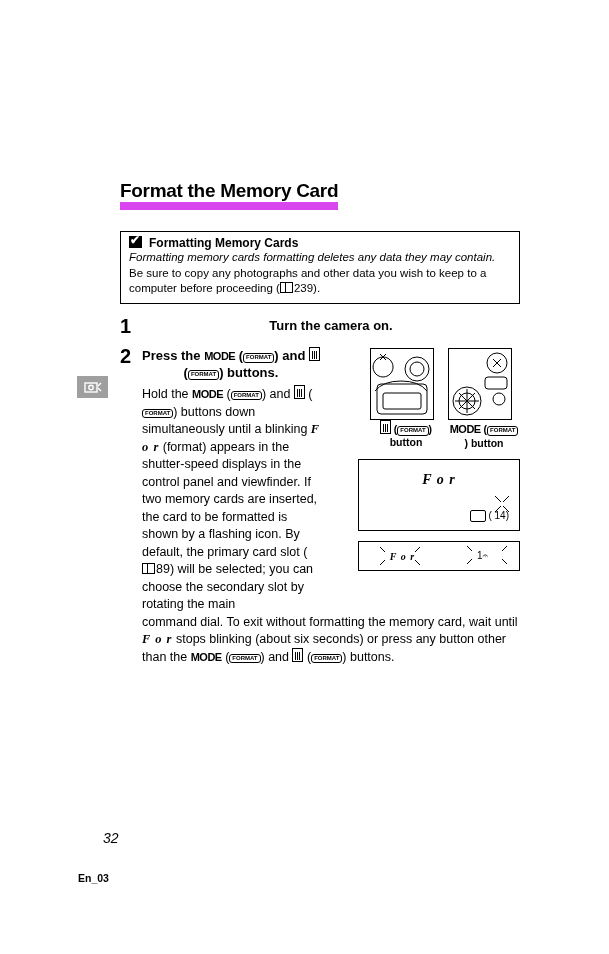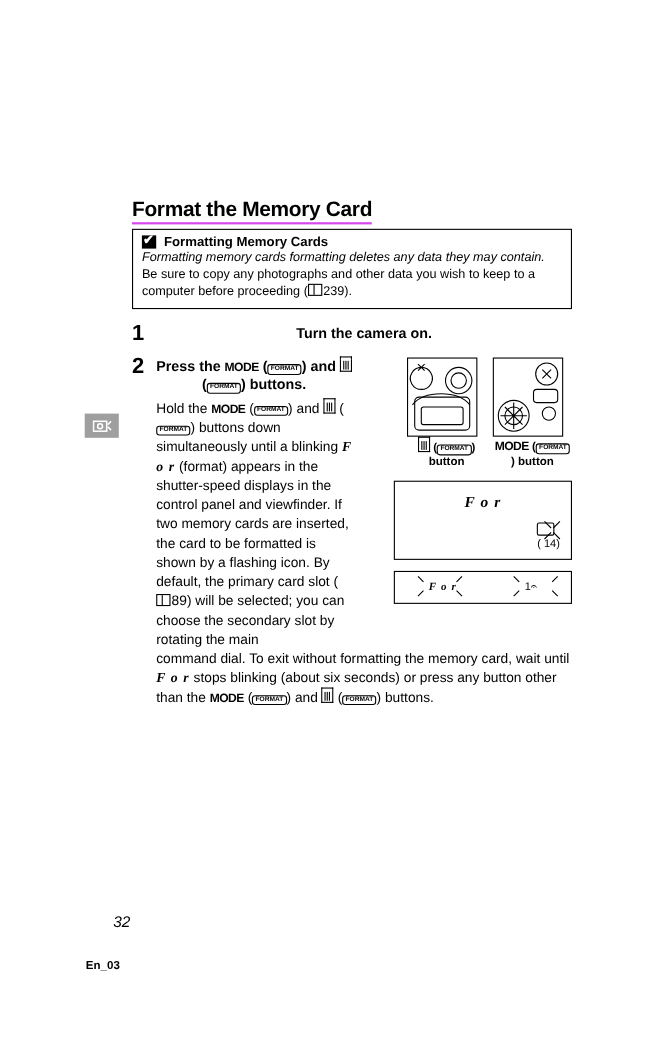--- a/index.html
+++ b/index.html
@@ -14,42 +14,42 @@
   }
   .page {
     position: absolute;
     left: 120px;
     top: 180px;
     width: 400px;
   }
   .title {
     font-weight: 700;
     font-size: 19px;
-    border-bottom: 2px solid #d946ef;
+    border-bottom: 8px solid #d946ef;
     display: inline-block;
     padding-bottom: 0px;
-    margin-bottom: 4px;
+    margin-bottom: 21px;
     letter-spacing: -0.3px;
   }
   .intro {
     font-size: 12.5px;
     line-height: 1.35;
     margin-bottom: 10px;
   }
   .cautionbox {
     border: 1.5px solid #000;
     padding: 4px 8px 6px 8px;
     margin-bottom: 14px;
   }
   .caution-header {
     font-weight: 700;
     font-size: 12px;
     margin-bottom: 0px;
     display: flex;
-    align-items: center;
+    align-items: flex-start;
     gap: 4px;
   }
   .caution-body {
     font-size: 11.5px;
     font-style: italic;
     line-height: 1.35;
   }
   .caution-body .plain { font-style: normal; }
   .ref-icon {
     display:inline-block;
@@ -297,21 +297,21 @@
                 <div class="cap">
                   <span class="btn-mode">MODE</span><span> (</span><span class="btn-format">FORMAT</span><span>) button</span>
                 </div>
               </div>
             </div>
             <div style="height:10px"></div>
             <div class="illus panel1">
               <div style="padding-top:10px;">
                 <span class="for-text" style="font-size:14px">F o r</span>
               </div>
-              <div style="position:absolute;right:10px;bottom:8px;display:flex;flex-direction:column;gap:2px;">
+              <div style="position:absolute;right:10px;bottom:8px;display:flex;flex-direction:row;gap:2px;">
                 <span style="display:inline-block;width:14px;height:10px;border:1px solid #000;border-radius:2px;"></span>
                 <span style="font-size:10px;">(&nbsp;14)</span>
               </div>
               <svg style="position:absolute;right:2px;top:32px" width="26" height="26" stroke="#000" fill="none">
                 <path d="M4 4 l6 6 M18 4 l-6 6 M4 20 l6 -6 M18 20 l-6 -6"></path>
               </svg>
             </div>
             <div style="height:10px"></div>
             <div class="illus panel2">
               <span style="position:relative">

